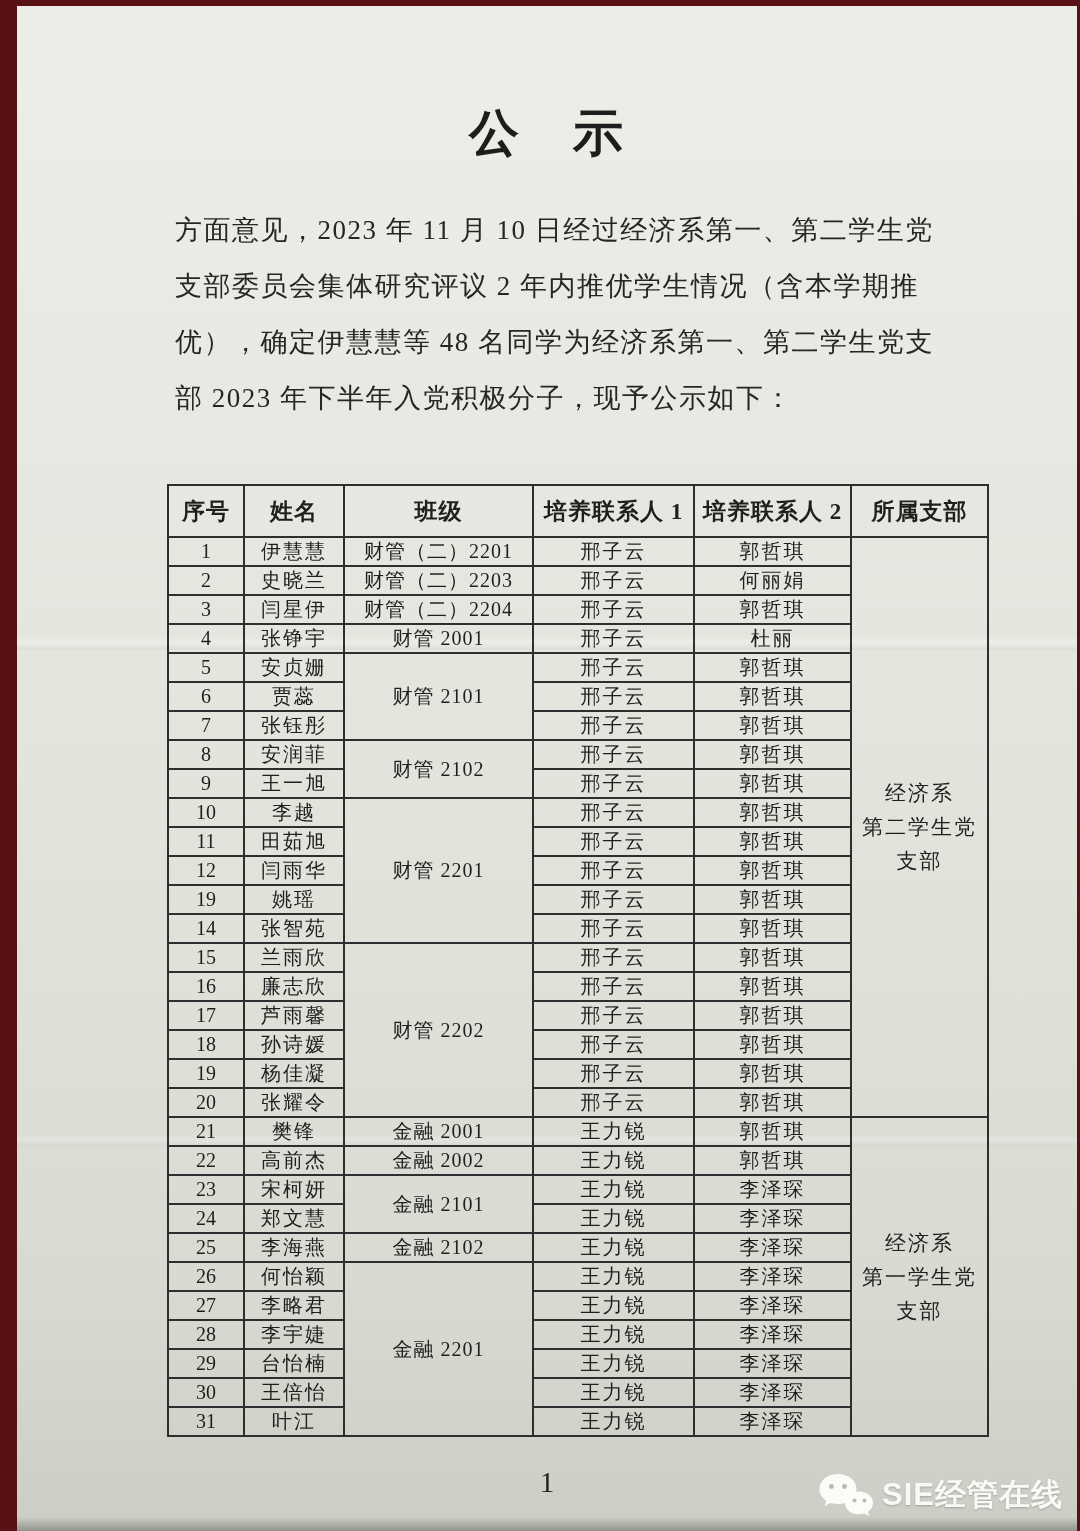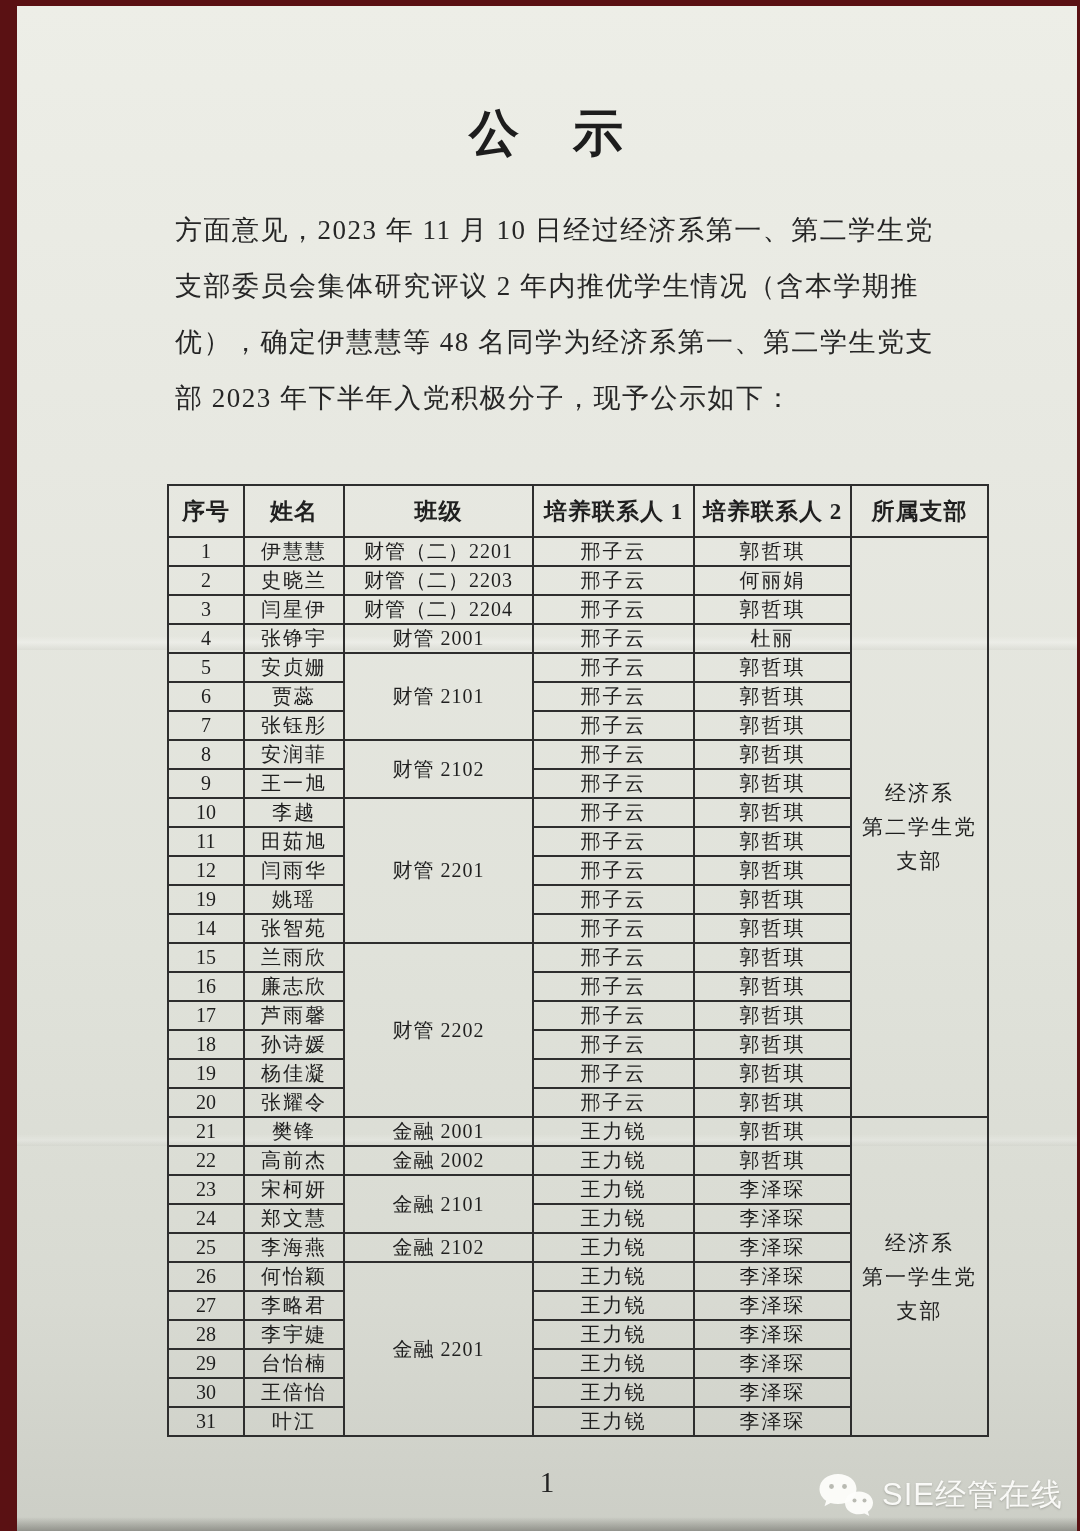--- a/index.html
+++ b/index.html
@@ -64,21 +64,21 @@
     position:absolute; top:1460px; left:0; width:100%;
     text-align:center; font-size:29px; color:#222;
   }
 
   .watermark {
     position:absolute; top:1466px; right:14px;
     display:flex; align-items:center; gap:9px;
   }
   .wm-text {
     font-family:"Liberation Sans","DejaVu Sans",sans-serif;
-    font-size:31px; font-weight:normal; letter-spacing:1px;
+    font-size:31px; font-weight:bold; letter-spacing:1px;
     color:rgba(253,253,251,0.95);
     text-shadow:0 1px 2px rgba(110,110,105,0.45);
   }
   .wm-icon { width:56px; height:46px; display:block; }
 </style>
 </head>
 <body>
 
 <div class="paper">
 

